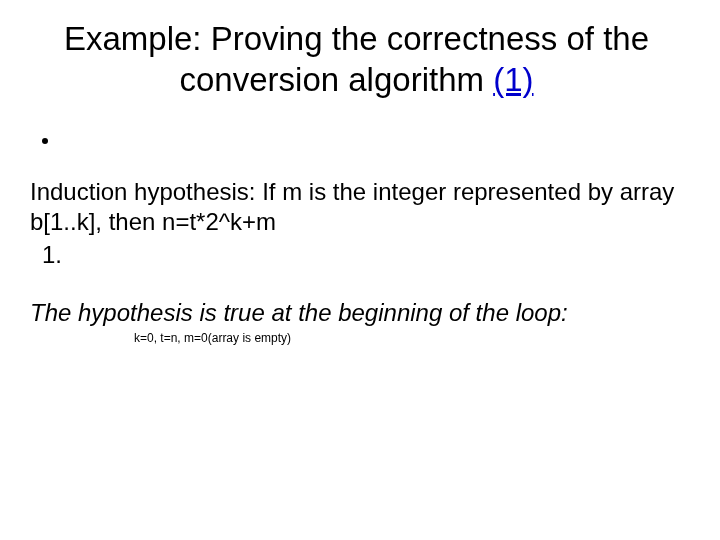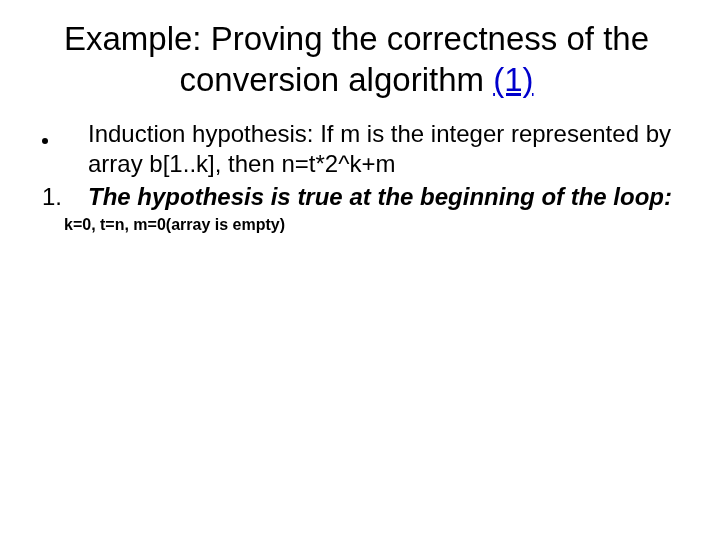--- a/index.html
+++ b/index.html
@@ -28,20 +28,21 @@
     color: #0000cc;
     text-decoration: underline;
   }
   .body {
     font-size: 24px;
     line-height: 1.28;
   }
   .row {
     display: flex;
     margin-bottom: 2px;
+    flex-direction: column;
   }
   .marker {
     width: 58px;
     flex: 0 0 58px;
     padding-left: 12px;
     box-sizing: border-box;
   }
   .bullet-dot {
     display: inline-block;
     width: 6px;
@@ -49,27 +50,25 @@
     background: #000;
     border-radius: 50%;
     vertical-align: middle;
     margin-top: 12px;
   }
   .content {
     flex: 1;
   }
   .italic {
     font-style: italic;
-    font-weight: bold;
   }
   .sub {
-    font-size: 16px;
-    margin-left: 34px;
+    font-size: 12px;
+    margin-left: 104px;
     line-height: 1.3;
-    font-weight: bold;
   }
 </style>
 </head>
 <body>
 
 <div class="slide">
 
   <h1 class="title">
     <span>Example: Proving the correctness of  the  conversion algorithm </span><span class="accent">(1)</span>
   </h1>

